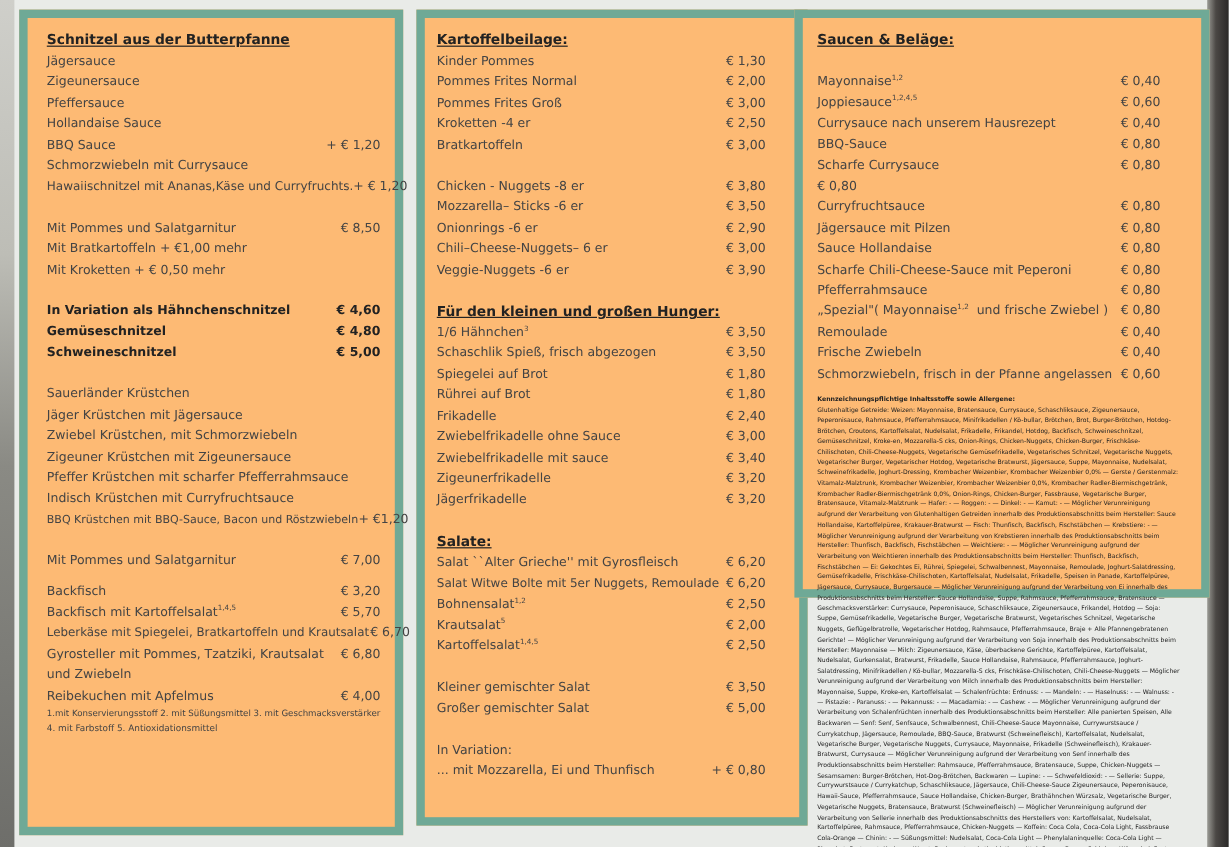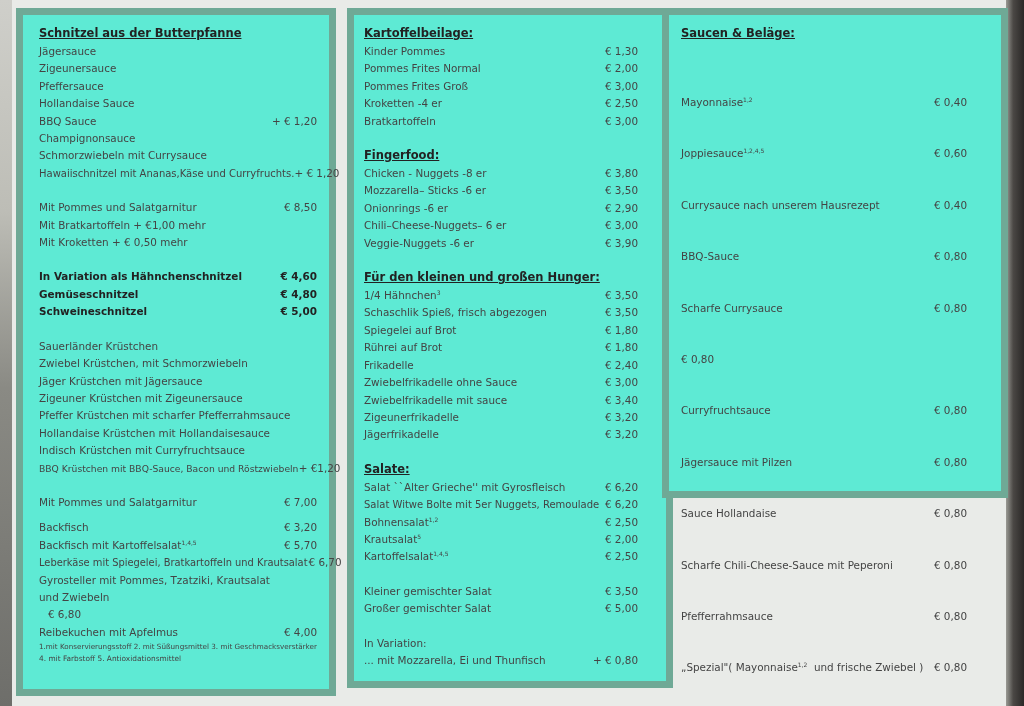--- a/index.html
+++ b/index.html
@@ -13,53 +13,53 @@
     position: absolute; left: 0; top: 0; width: 12px; height: 706px;
     background: linear-gradient(180deg, #cfcfca 0%, #bdbdb6 30%, #8a8a84 55%, #6e6e6a 100%);
   }
   .right-edge {
     position: absolute; right: 0; top: 0; width: 18px; height: 706px;
     background: linear-gradient(90deg, #9a9a94 0%, #4b4845 40%, #2a2827 100%);
   }
   .panel {
     position: absolute;
     border: 7px solid #6fa996;
-    background: #5eead4;
+    background: #fdba74;
     padding: 10px 10px 0 16px;
     color: #3a3a3a;
   }
   #p1 { left: 16px; top: 8px; width: 320px; height: 688px; }
   #p2 { left: 347px; top: 8px; width: 326px; height: 680px; padding-left: 10px; }
   #p3 { left: 662px; top: 8px; width: 346px; height: 490px; padding-left: 12px; }
 
   .sec-title {
     font-family: "DejaVu Sans", sans-serif;
     font-size: 11.5px; font-weight: bold; color: #222;
     text-decoration: underline; line-height: 16px; margin-bottom: 2px;
   }
   .row {
     display: flex; justify-content: space-between; align-items: baseline;
     font-size: 10.4px; line-height: 17.4px; color: #444; white-space: nowrap;
   }
   .row.bold { font-weight: bold; color: #222; }
   .row .name { overflow: visible; }
   .row .price { text-align: right; min-width: 44px; padding-right: 2px; }
-  .row.wrap { white-space: normal; flex-direction: column; }
+  .row.wrap { white-space: normal; }
   .row.wrap .name { max-width: 250px; }
   sup { font-size: 6px; vertical-align: super; line-height: 0; }
   .gap { height: 17px; }
   .gap-sm { height: 8px; }
   .footnote { font-size: 7.4px; line-height: 12px; color: #444; }
 
   .allergen-title { font-size: 5.2px; font-weight: bold; color: #222; line-height: 9px; margin-top: 8px; }
   .allergen-text { font-size: 5.1px; line-height: 8.7px; color: #222; text-align: left; padding-right: 8px; }
 
   
   #p2 .row .price { padding-right: 18px; }
-  #p3 .row .price { padding-right: 24px; margin-top: 34px; }
+  #p3 .row .price { padding-right: 24px; }
 </style>
 </head>
 <body>
 
 <div class="left-edge"></div>
 <div class="right-edge"></div>
 
 <div class="panel" id="p1">
   <div class="sec-title">Schnitzel aus der Butterpfanne</div>
   <div>
@@ -77,24 +77,20 @@
       </div>
     <div class="row">
         <span class="name">Hollandaise Sauce</span>
         <span class="price"></span>
       </div>
     <div class="row">
         <span class="name">BBQ Sauce</span>
         <span class="price">+ € 1,20</span>
       </div>
     <div class="row">
-        <span class="name">Champignonsauce</span>
-        <span class="price"></span>
-      </div>
-    <div class="row">
         <span class="name">Schmorzwiebeln mit Currysauce</span>
         <span class="price"></span>
       </div>
     <div class="row">
         <span class="name" style="font-size:10px">Hawaiischnitzel mit Ananas,Käse und Curryfruchts.</span>
         <span class="price">+ € 1,20</span>
       </div>
   </div>
   <div class="gap"></div>
   <div>
@@ -127,37 +123,33 @@
       </div>
   </div>
   <div class="gap"></div>
 
   <div>
     <div class="row">
         <span class="name">Sauerländer Krüstchen</span>
         <span class="price"></span>
       </div>
     <div class="row">
+        <span class="name">Jäger Krüstchen mit Jägersauce</span>
+        <span class="price"></span>
+      </div>
+    <div class="row">
         <span class="name">Zwiebel Krüstchen, mit Schmorzwiebeln</span>
         <span class="price"></span>
       </div>
     <div class="row">
-        <span class="name">Jäger Krüstchen mit Jägersauce</span>
-        <span class="price"></span>
-      </div>
-    <div class="row">
         <span class="name">Zigeuner Krüstchen mit Zigeunersauce</span>
         <span class="price"></span>
       </div>
     <div class="row">
         <span class="name">Pfeffer Krüstchen mit scharfer Pfefferrahmsauce</span>
-        <span class="price"></span>
-      </div>
-    <div class="row">
-        <span class="name">Hollandaise Krüstchen mit Hollandaisesauce</span>
         <span class="price"></span>
       </div>
     <div class="row">
         <span class="name">Indisch Krüstchen mit Curryfruchtsauce</span>
         <span class="price"></span>
       </div>
     <div class="row">
         <span class="name" style="font-size:9.2px">BBQ Krüstchen mit BBQ-Sauce, Bacon und Röstzwiebeln</span>
         <span class="price">+ €1,20</span>
       </div>
@@ -213,21 +205,20 @@
     <div class="row">
         <span class="name">Kroketten  -4 er</span>
         <span class="price">€ 2,50</span>
       </div>
     <div class="row">
         <span class="name">Bratkartoffeln</span>
         <span class="price">€ 3,00</span>
       </div>
   </div>
   <div class="gap"></div>
-  <div class="sec-title">Fingerfood:</div>
   <div>
     <div class="row">
         <span class="name">Chicken - Nuggets  -8 er</span>
         <span class="price">€ 3,80</span>
       </div>
     <div class="row">
         <span class="name">Mozzarella– Sticks -6 er</span>
         <span class="price">€ 3,50</span>
       </div>
     <div class="row">
@@ -240,21 +231,21 @@
       </div>
     <div class="row">
         <span class="name">Veggie-Nuggets  -6 er</span>
         <span class="price">€ 3,90</span>
       </div>
   </div>
   <div class="gap"></div>
   <div class="sec-title">Für den kleinen und großen Hunger:</div>
   <div>
     <div class="row">
-        <span class="name"><span>1/4 Hähnchen</span><sup>3</sup></span>
+        <span class="name"><span>1/6 Hähnchen</span><sup>3</sup></span>
         <span class="price">€ 3,50</span>
       </div>
     <div class="row">
         <span class="name">Schaschlik Spieß, frisch abgezogen</span>
         <span class="price">€ 3,50</span>
       </div>
     <div class="row">
         <span class="name">Spiegelei auf Brot</span>
         <span class="price">€ 1,80</span>
       </div>

